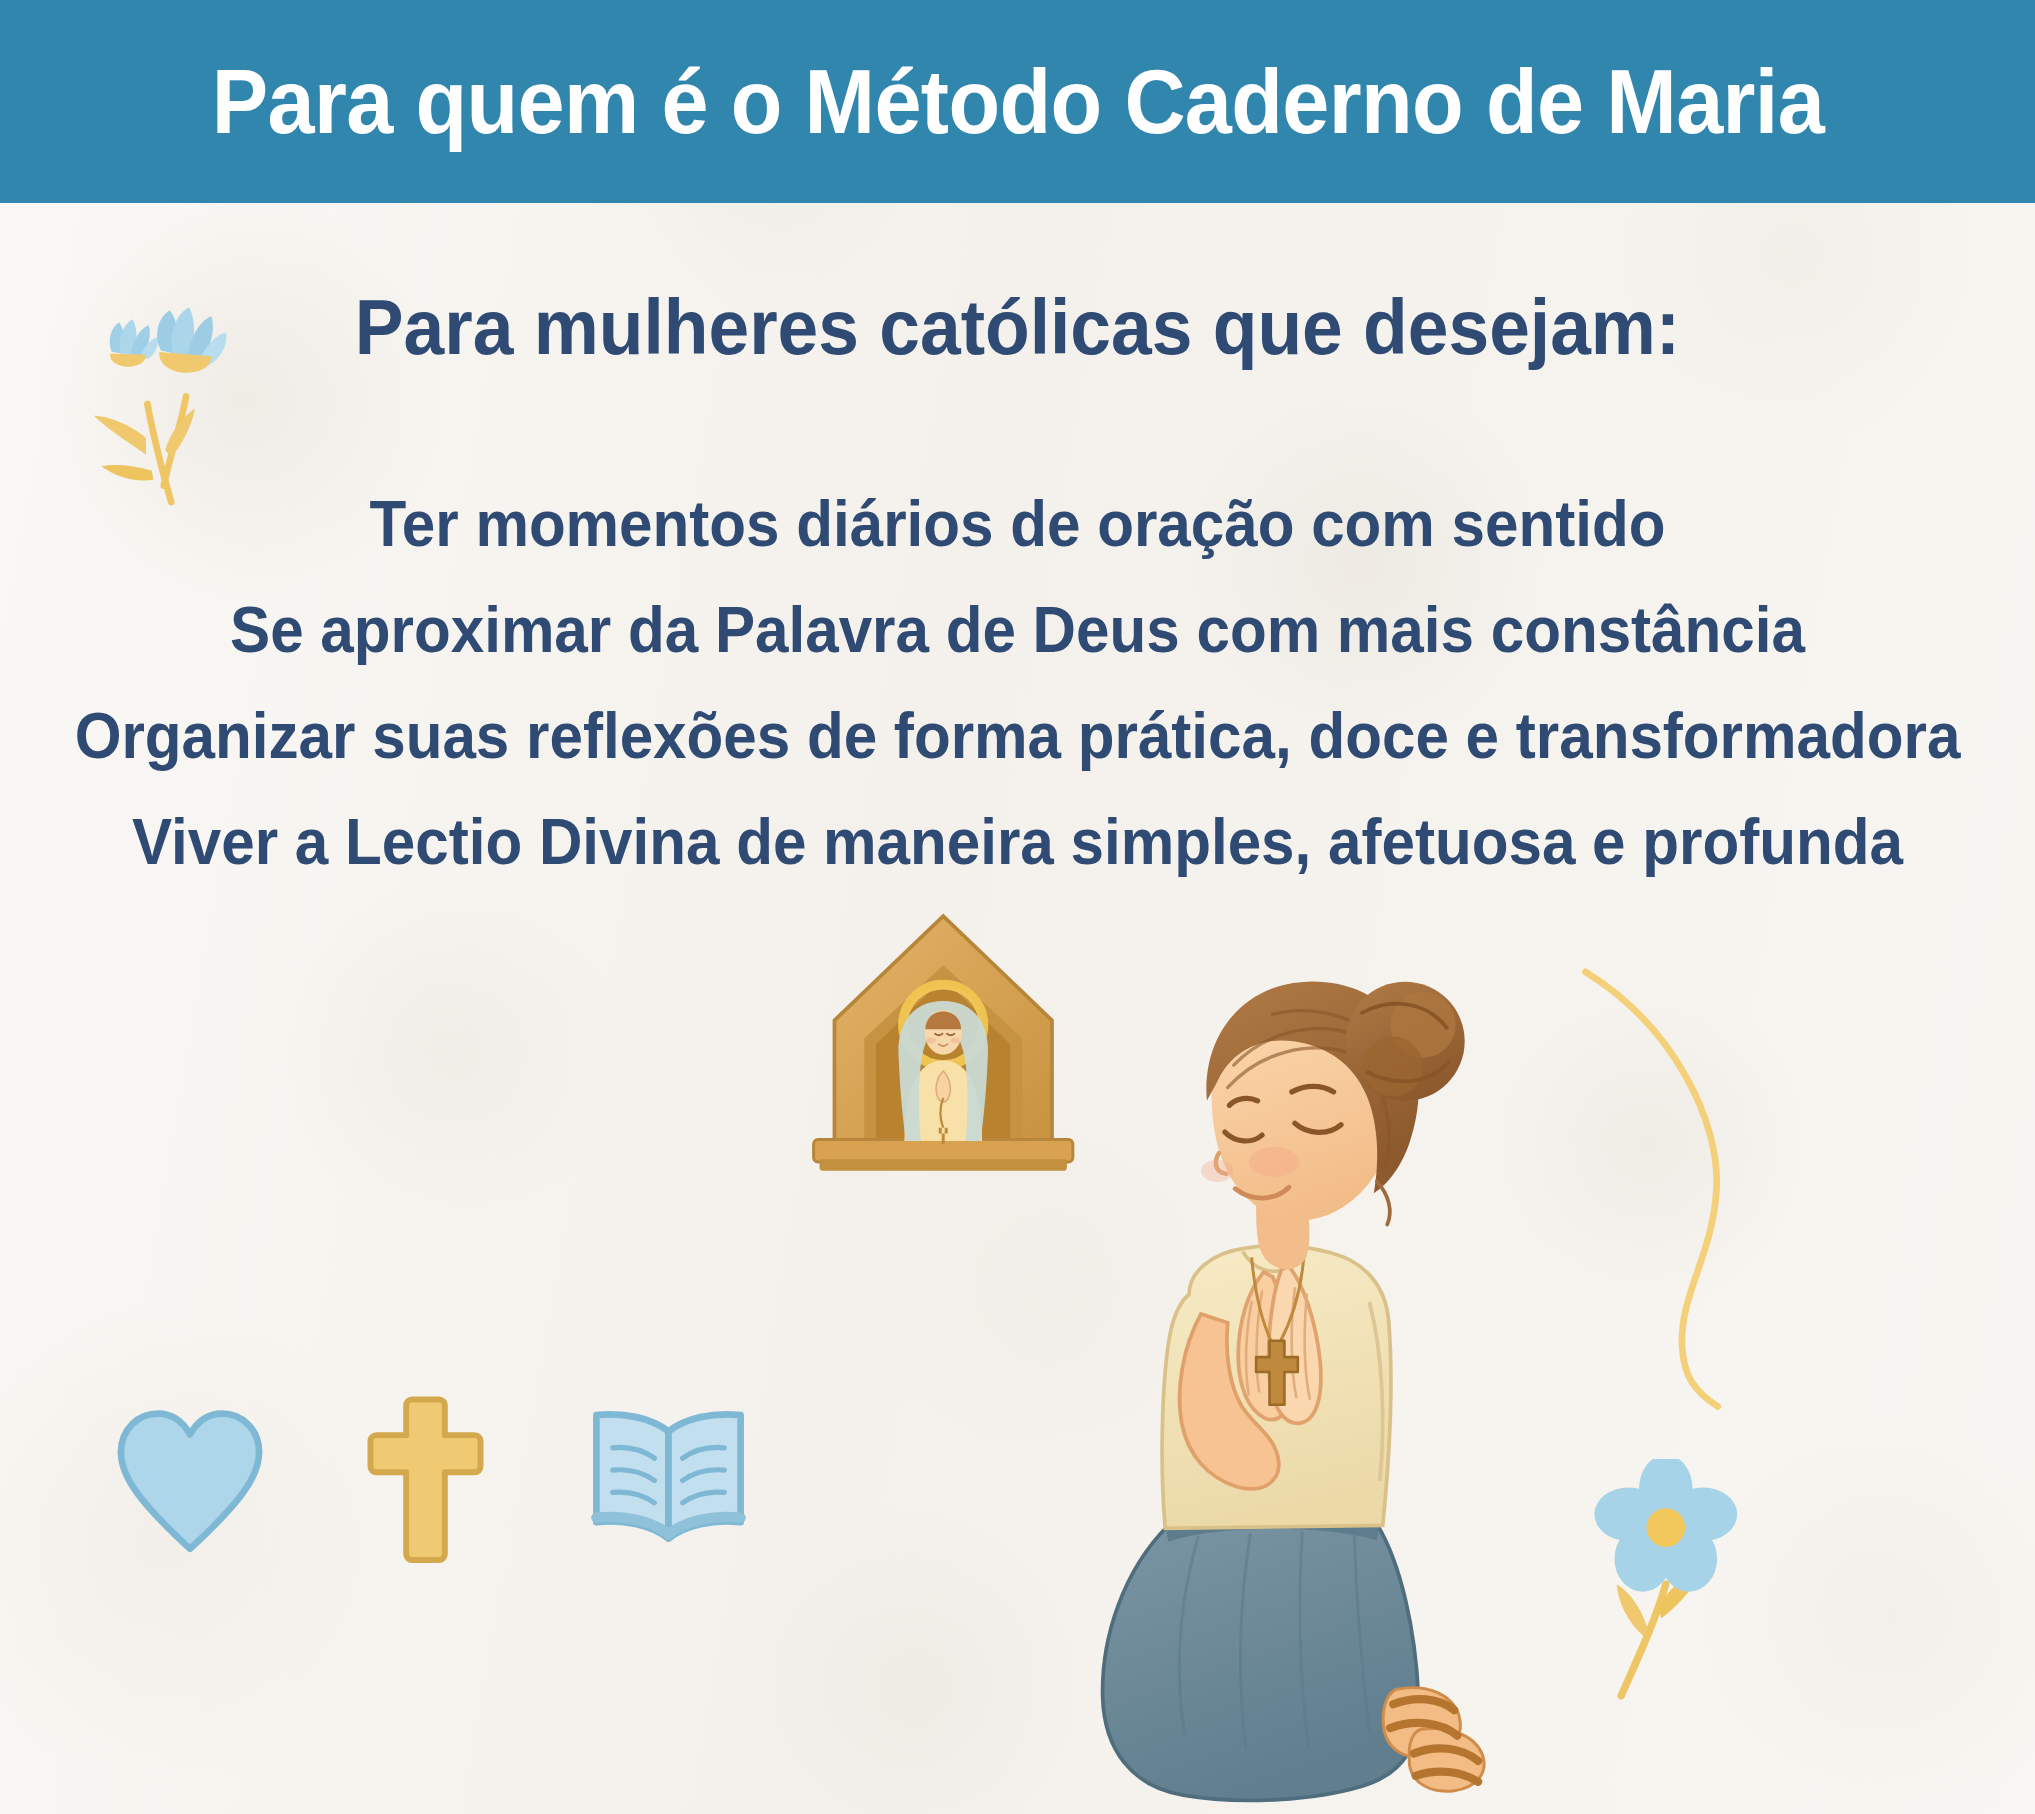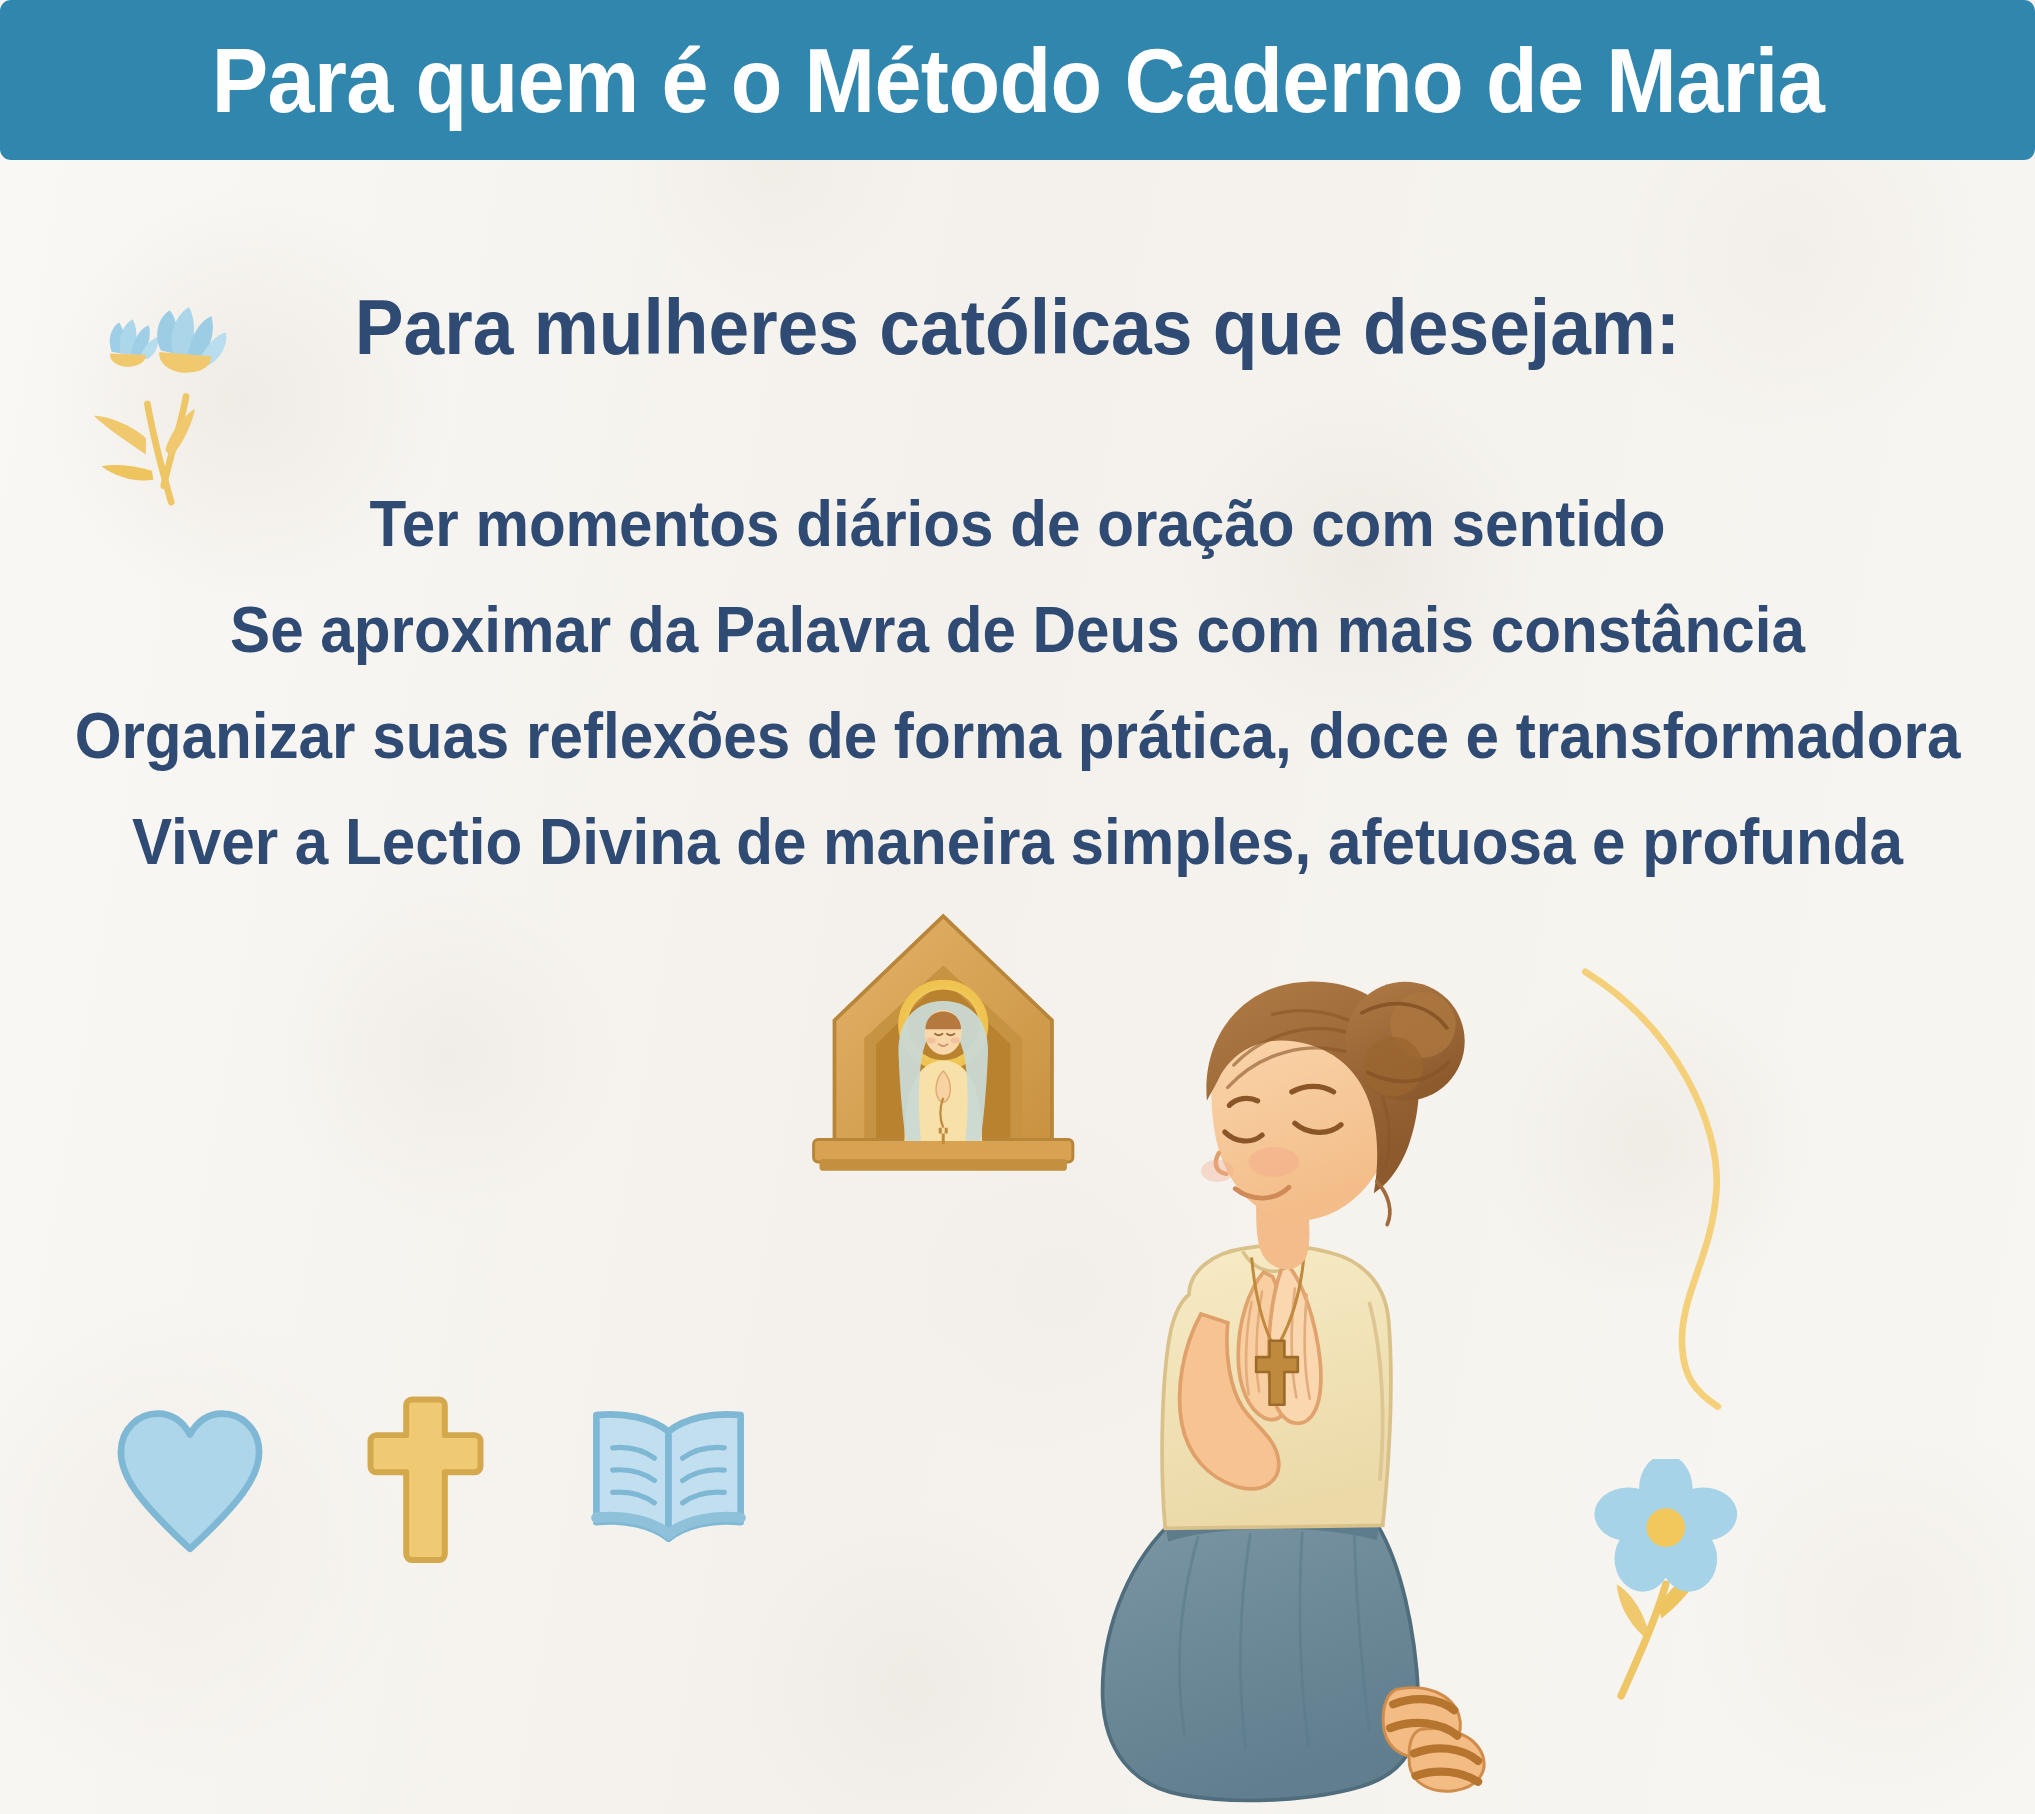--- a/index.html
+++ b/index.html
@@ -35,27 +35,26 @@
       linear-gradient(100deg, #FAF8F5 0%, #F4F1EC 45%, #F8F6F2 100%);
     overflow: hidden;
   }
 
   
   #header-band {
     position: absolute;
     left: 0;
     top: 0;
     width: 2035px;
-    height: 160px;
+    height: 203px;
     background: #3186AE;
     display: flex;
     align-items: center;
     justify-content: center;
     box-sizing: border-box;
-    border-radius: 11px;
   }
   #header-title {
     color: #FFFFFF;
     font-size: 91px;
     font-weight: bold;
     letter-spacing: -0.7px;
     white-space: nowrap;
     font-stretch: condensed;
     transform: scaleX(0.93);
     line-height: 1;

